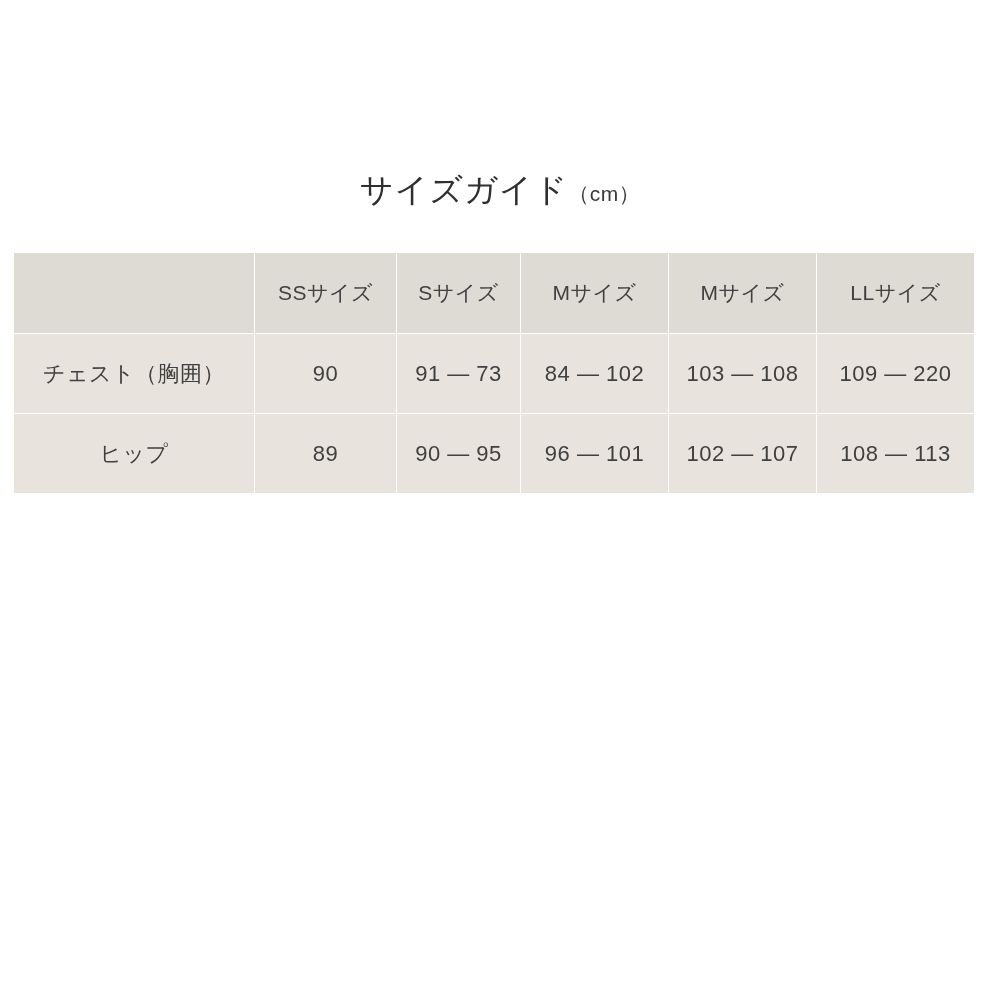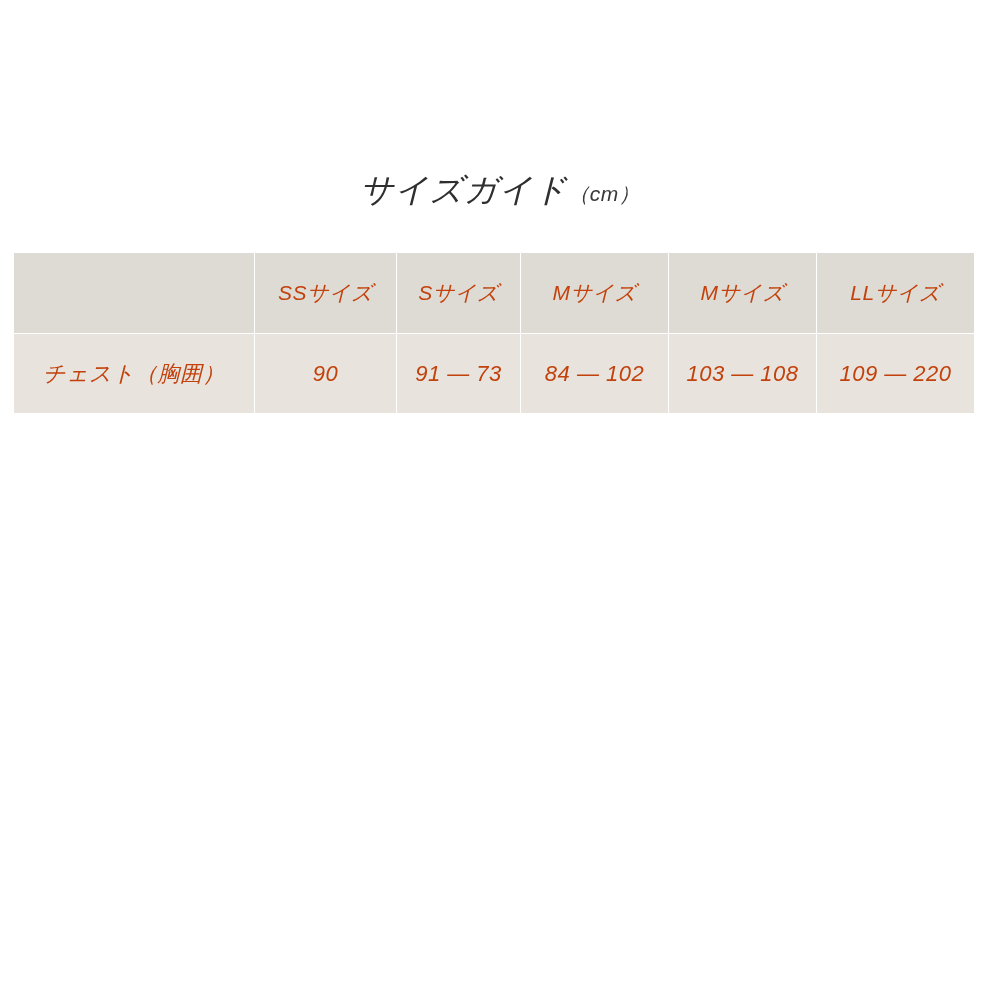--- a/index.html
+++ b/index.html
@@ -13,21 +13,20 @@
     font-family: "Liberation Sans", "DejaVu Sans", sans-serif;
     color: #2b2b2b;
     overflow: hidden;
   }
 
   .page {
     width: 848px;
     height: 1000px;
     position: relative;
     box-sizing: border-box;
-    font-style: italic;
   }
 
   .title-wrap {
     position: absolute;
     top: 168px;
     left: 0;
     width: 1000px;
     text-align: center;
     white-space: nowrap;
   }
@@ -56,21 +55,21 @@
   }
 
   table.size-table td,
   table.size-table th {
     border: 1px solid #ffffff;
     padding: 0;
     text-align: center;
     vertical-align: middle;
     font-weight: normal;
     font-size: 22px;
-    color: #c2410c;
+    color: #404040;
   }
 
   
   tr.head-row td,
   tr.head-row th {
     background: #dedbd4;
     height: 80px;
     font-size: 21px;
     letter-spacing: 0.5px;
   }
@@ -140,17 +139,25 @@
         <tr class="body-row row-a">
           <td class="row-label">チェスト（胸囲）</td>
           <td class="val">90</td>
           <td class="val">91 — 73</td>
           <td class="val">84 — 102</td>
           <td class="val">103 — 108</td>
           <td class="val">109 — 220</td>
         </tr>
 
 
+        <tr class="body-row row-c">
+          <td class="row-label">ヒップ</td>
+          <td class="val">89</td>
+          <td class="val">90 — 95</td>
+          <td class="val">96 — 101</td>
+          <td class="val">102 — 107</td>
+          <td class="val">108 — 113</td>
+        </tr>
       </tbody>
     </table>
   </div>
 
 </div>
 
 </body></html>

